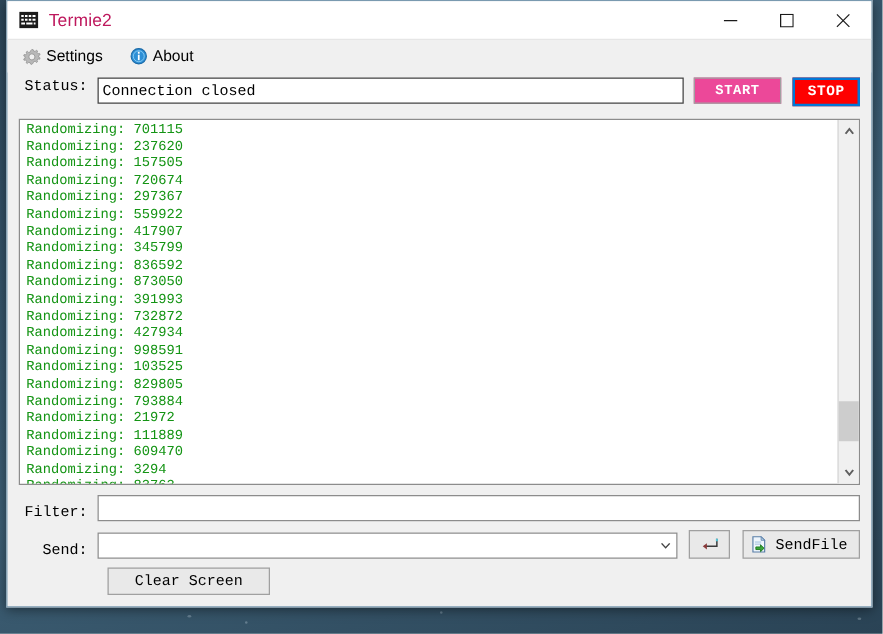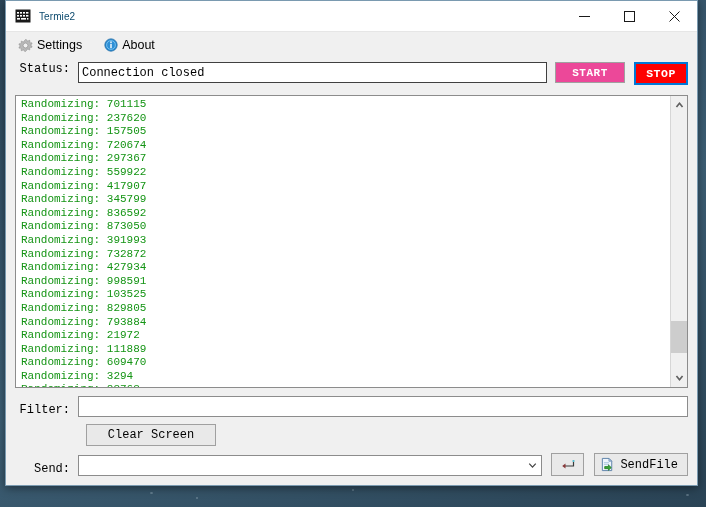--- a/index.html
+++ b/index.html
@@ -17,21 +17,21 @@
     background:#f0f0f0;border:1px solid #7a9ab0;box-sizing:border-box;
     box-shadow:0 2px 9px rgba(0,0,0,.45);
   }
 
   
   .titlebar{
     height:31px;background:#ffffff;display:flex;align-items:center;
     border-bottom:1px solid #e6e6e6;box-sizing:border-box;position:relative;
   }
   .title-icon{width:16px;height:16px;margin-left:9px;margin-right:8px;position:relative;}
-  .title-text{font-size:10px;color:#0c4a6e;letter-spacing:.1px;}
+  .title-text{font-size:14px;color:#be185d;letter-spacing:.1px;}
   .wincontrols{position:absolute;right:0;top:0;height:31px;display:flex;}
   .wc{width:45px;height:31px;display:flex;align-items:center;justify-content:center;}
   .wc svg{display:block;}
 
   
   .menubar{
     height:26px;background:#f0f0f0;display:flex;align-items:center;
     padding-left:10px;box-sizing:border-box;
   }
   .menu-item{display:flex;align-items:center;height:22px;padding:0 8px 0 2px;cursor:default;}
@@ -226,24 +226,20 @@
   </div>
 
   <div class="bottom">
 
     <div class="row">
       <div class="row-label">Filter:</div>
       <input class="txtinput" type="text" value="" style="">
     </div>
 
     <div class="row">
-      <div class="btn-gray btn-clear">Clear Screen</div>
-    </div>
-
-    <div class="row">
       <div class="row-label">Send:</div>
       <div class="combo">
         <div class="combo-val"></div>
         <div class="combo-arrow">
           <svg width="9" height="6" viewBox="0 0 9 6">
               <path d="M0.8 1 L4.5 5 L8.2 1 L7.3 0.3 L4.5 3.3 L1.7 0.3 Z" fill="#444"></path>
             </svg>
         </div>
       </div>
       <div class="btn-gray btn-enter">
@@ -262,14 +258,18 @@
               <line x1="4.2" y1="6" x2="9.5" y2="6"></line>
                 <line x1="4.2" y1="7.8" x2="9.5" y2="7.8"></line>
             </g>
             <path d="M5 10.2 h4 v-1.8 l3 2.9 -3 2.9 v-1.8 h-4 z" fill="#3aa63a" stroke="#1f7a1f" stroke-width="0.8"></path>
           </svg>
         </span>
         <span class="sf-label">SendFile</span>
       </div>
     </div>
 
+    <div class="row">
+      <div class="btn-gray btn-clear">Clear Screen</div>
+    </div>
+
   </div>
 </div>
 
 </body></html>

